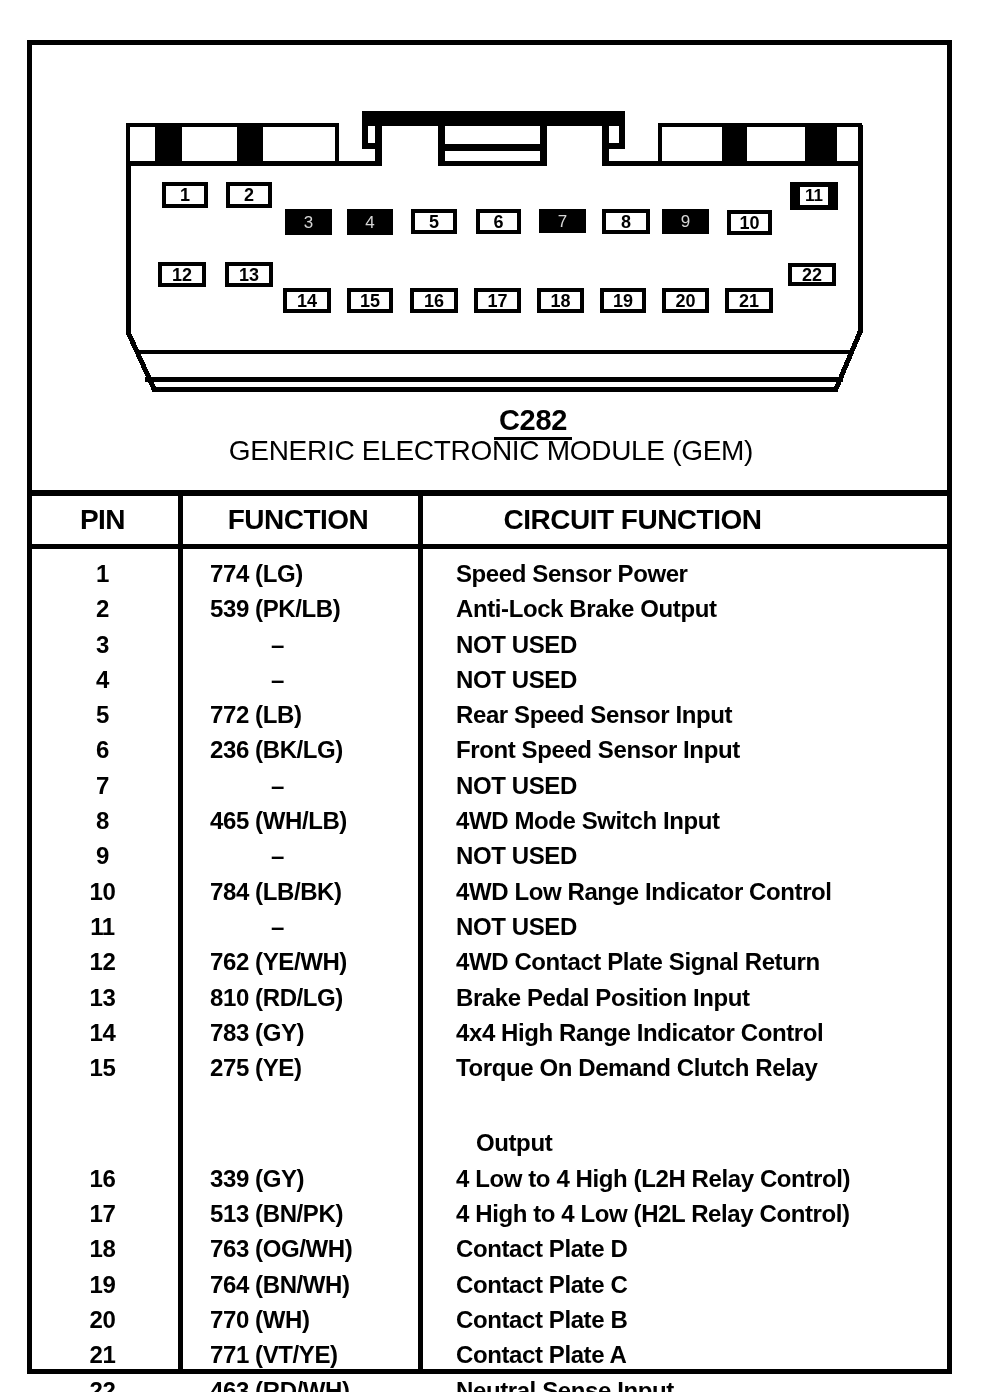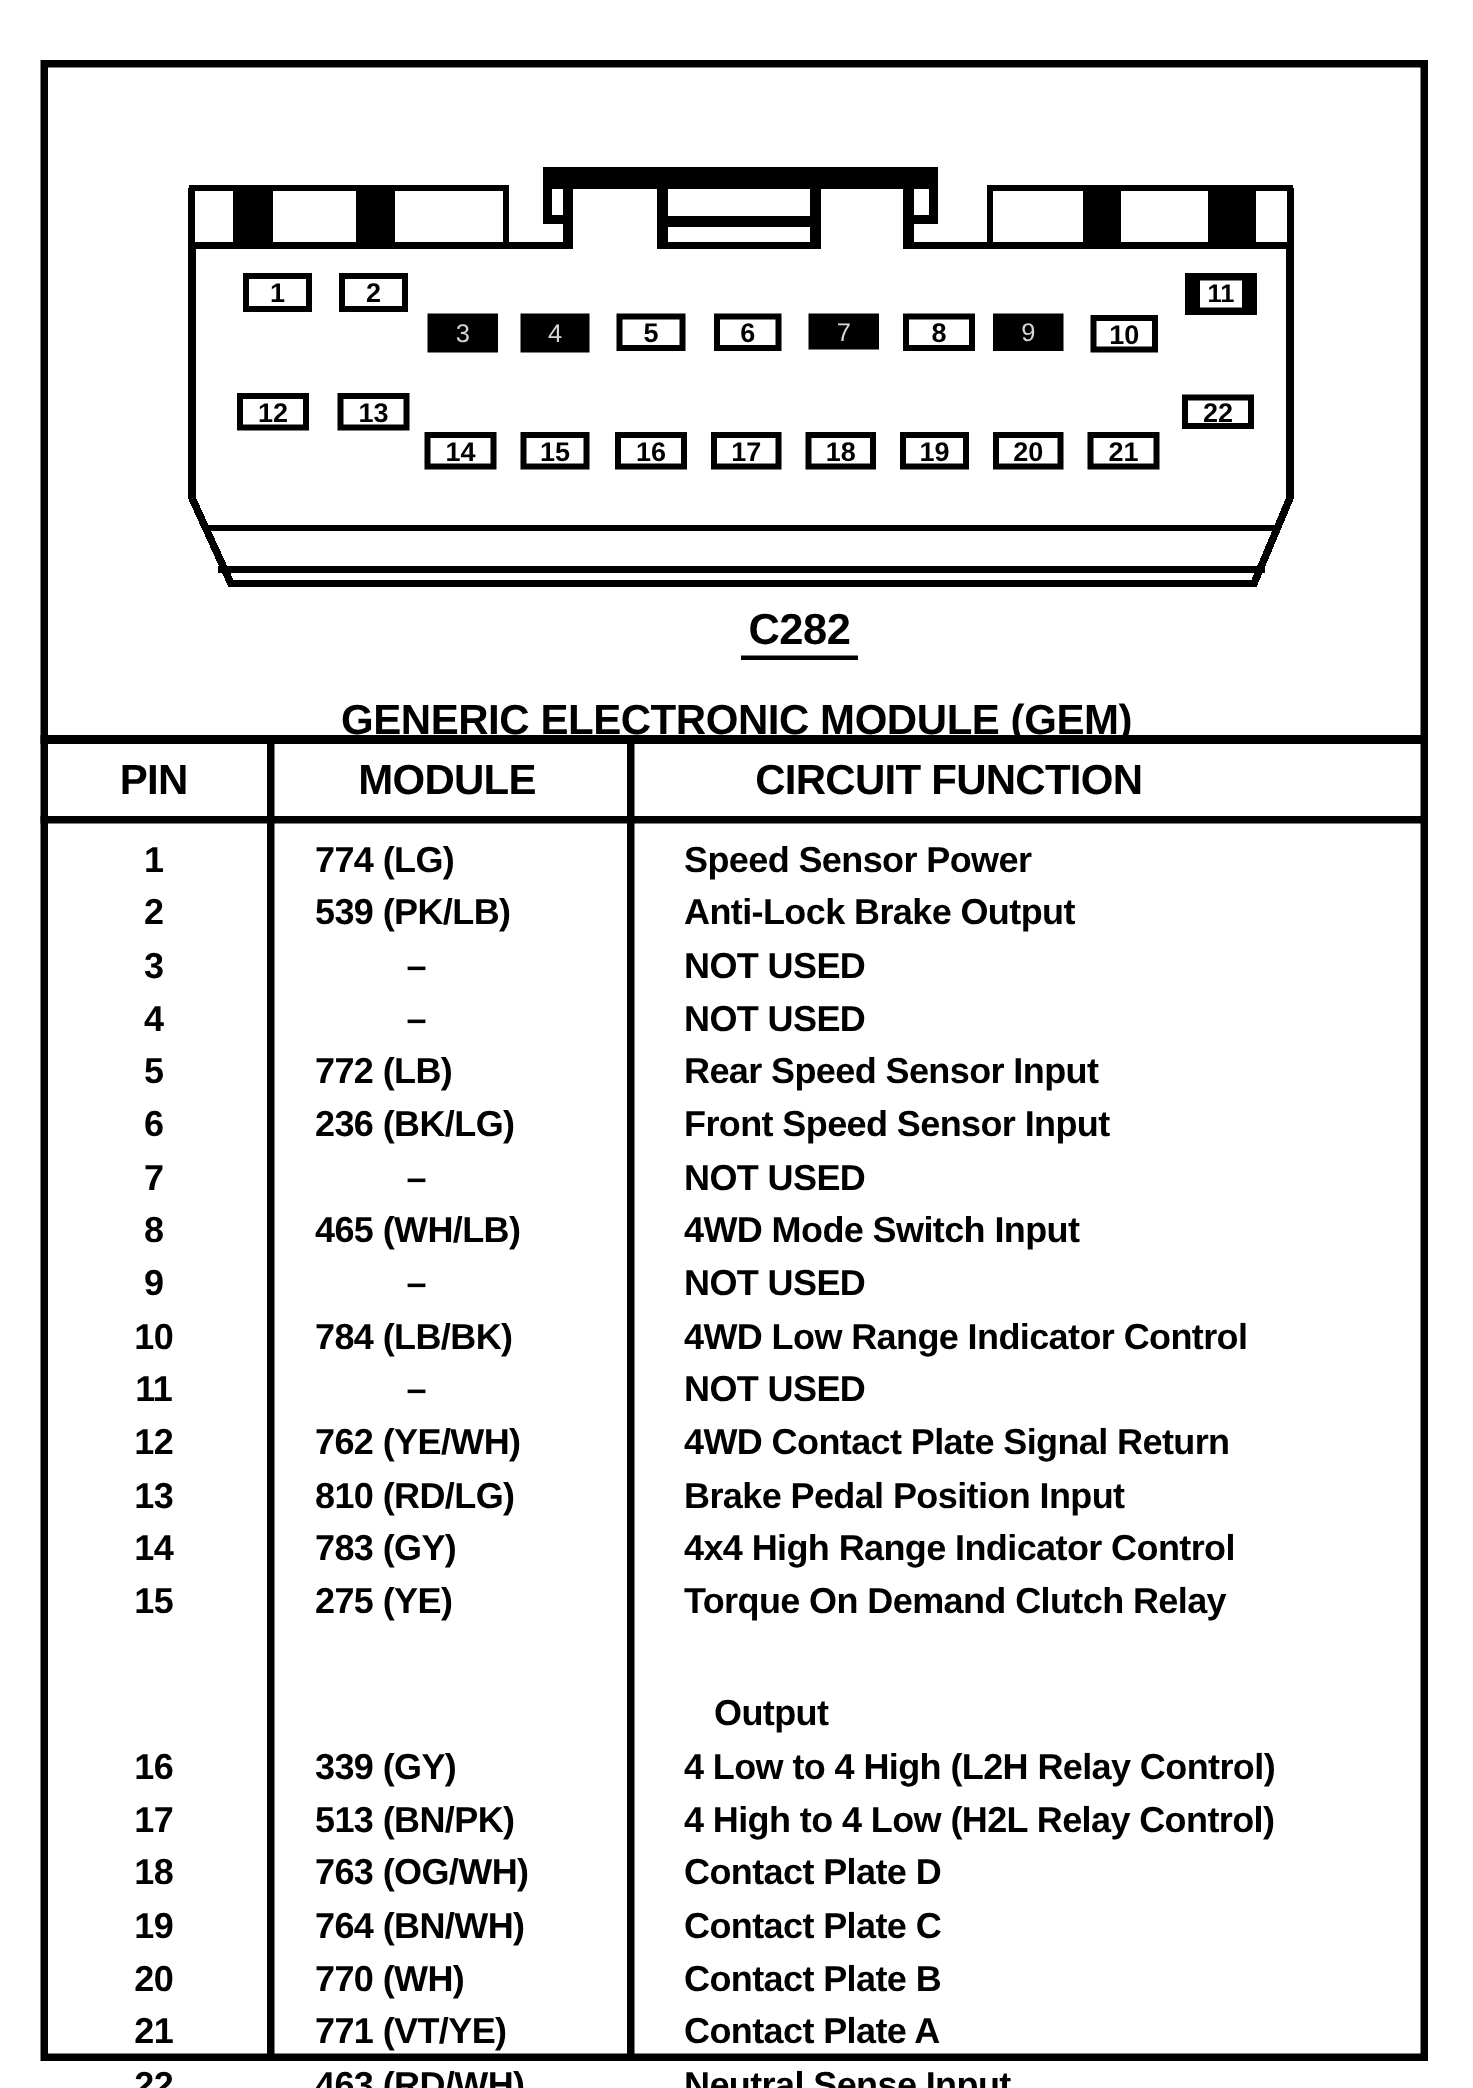--- a/index.html
+++ b/index.html
@@ -23,21 +23,21 @@
   .pin-solid{background:#000;color:#d6d6d6;font-weight:400;font-size:17px;}
   .pin-inset{background:#000;padding:0;}
   .pin-inset .inset{
     background:#fff;color:#000;font-weight:bold;font-size:17px;line-height:18px;
     padding:0 5px;display:inline-block;
   }
   
   .title-line{position:absolute;left:0;width:982px;text-align:center;letter-spacing:-.3px;}
   #c282-title{top:404px;font-size:29px;font-weight:bold;padding-left:42px;}
   #c282-title span{border-bottom:3px solid #000;padding:0 5px 1px 5px;}
-  #gem-title{top:464px;font-size:28px;font-weight:bold;}
+  #gem-title{top:435px;font-size:28px;font-weight:normal;}
   
   .hline,.vline{position:absolute;background:#000;}
   #tbl-top{left:27px;top:490px;width:925px;height:6px;}
   #tbl-head-sep{left:27px;top:544px;width:925px;height:5px;}
   #tbl-v1{left:178px;top:490px;width:5px;height:884px;}
   #tbl-v2{left:418px;top:490px;width:5px;height:884px;}
   
   #tbl-header{
     position:absolute;left:27px;top:496px;width:925px;height:48px;
     display:grid;grid-template-columns:151px 240px auto;
@@ -128,21 +128,21 @@
   </div>
   <div class="title-line" id="gem-title">GENERIC ELECTRONIC MODULE (GEM)</div>
 
   <div class="hline" id="tbl-top"></div>
   <div class="hline" id="tbl-head-sep"></div>
   <div class="vline" id="tbl-v1"></div>
   <div class="vline" id="tbl-v2"></div>
 
   <div id="tbl-header">
     <div class="hcell">PIN</div>
-    <div class="hcell">MODULE</div>
+    <div class="hcell">FUNCTION</div>
     <div class="hcell func">CIRCUIT FUNCTION</div>
   </div>
 
   <div id="tbl-rows">
       <div class="trow">
         <div class="cell c-pin">1</div>
         <div class="cell c-circuit">774 (LG)</div>
         <div class="cell c-func">
           <div>Speed Sensor Power</div>
         </div>

